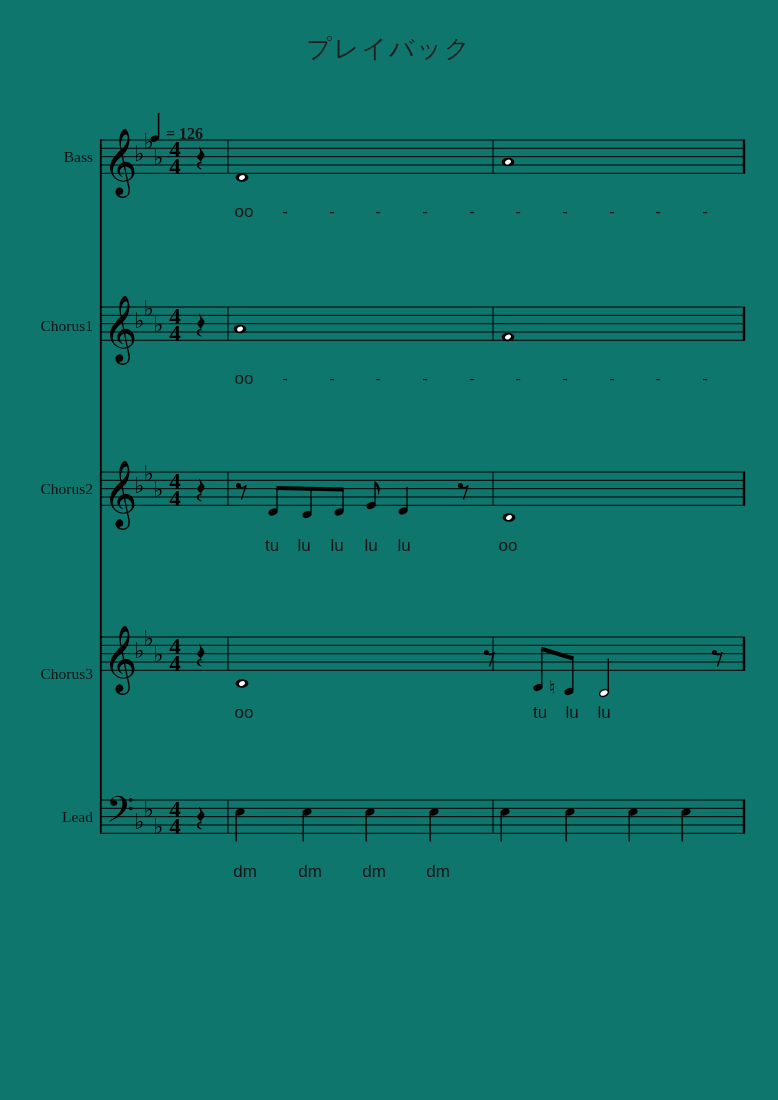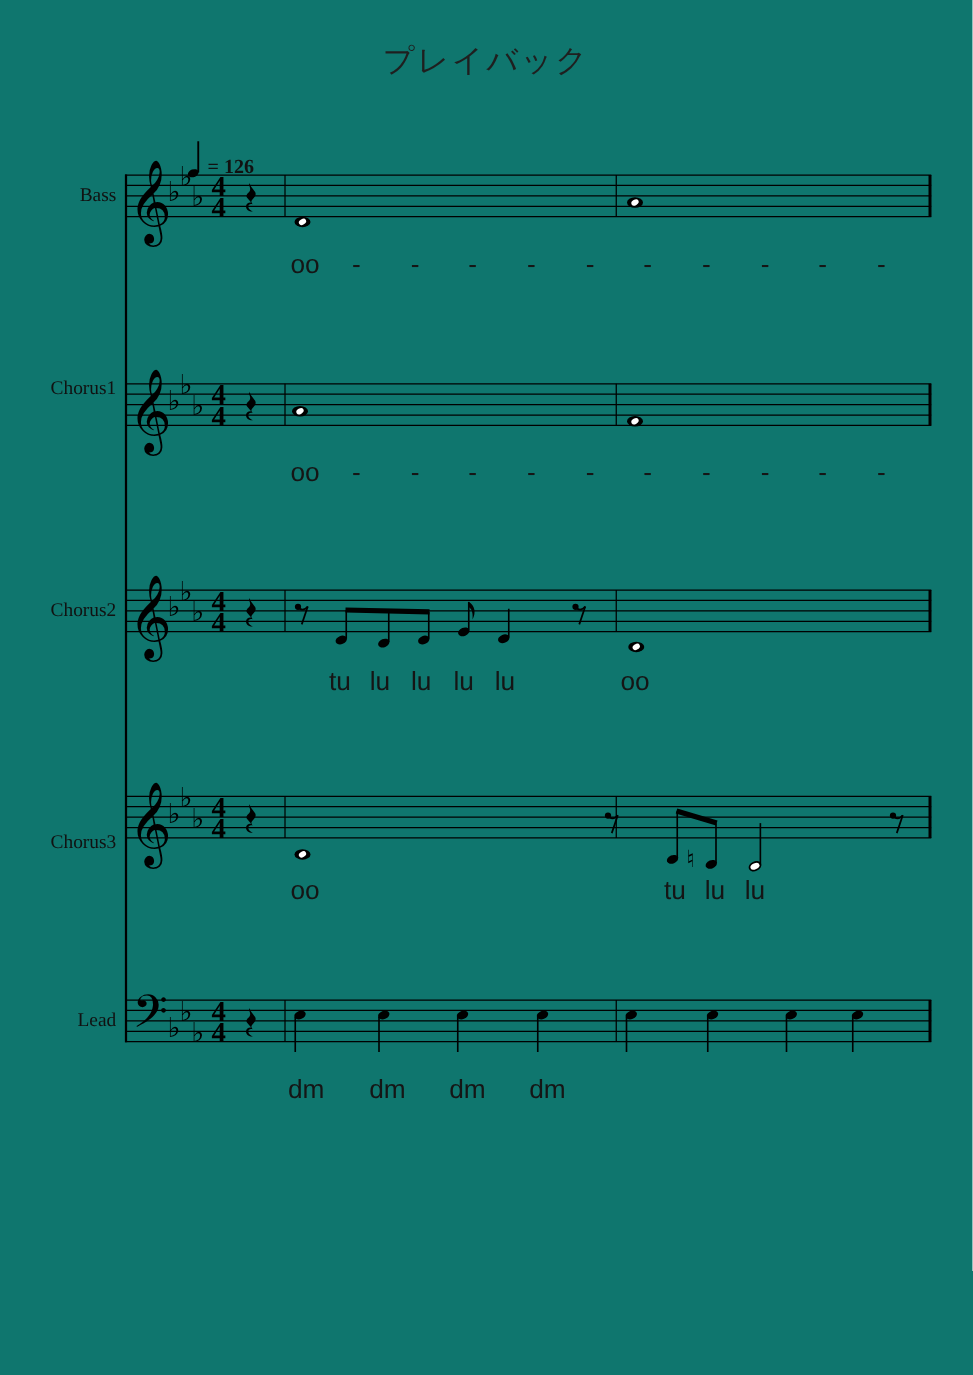--- a/index.html
+++ b/index.html
@@ -6,21 +6,21 @@
   .page{position:relative;width:778px;height:1100px;background:#0f766e;overflow:hidden;
         font-family:"Liberation Sans",sans-serif;color:#1a1a1a;}
   .title{position:absolute;top:32px;left:0;width:778px;text-align:center;margin:0;
          font-family:"DejaVu Sans",sans-serif;font-size:25px;font-weight:500;
          letter-spacing:2px;color:#1f1f1f;}
   .tempo{position:absolute;left:150px;top:110px;display:flex;align-items:flex-end;gap:3px;}
   .tempo-text{font-family:"Liberation Serif",serif;font-weight:bold;font-size:16px;
               line-height:1;padding-bottom:1px;color:#111;}
   .plabel{position:absolute;left:0;width:93px;text-align:right;
           font-family:"Liberation Serif",serif;font-size:15.5px;line-height:18px;color:#111;}
-  .lyr{position:absolute;transform:translateX(-50%);font-size:21px;line-height:19px;
+  .lyr{position:absolute;transform:translateX(-50%);font-size:17px;line-height:19px;
        white-space:nowrap;color:#151515;}
   svg.notation{position:absolute;left:0;top:0;}
   .sl,.bl{stroke:#000;stroke-width:1;fill:none;}
   .ble{stroke:#000;stroke-width:2.4;fill:none;}
   .sysline{stroke:#000;stroke-width:1.8;fill:none;}
   .stems{stroke:#000;stroke-width:1.3;fill:none;}
   .beam{stroke:#000;stroke-width:4.2;fill:none;}
   .ink{fill:#000;}
   .clef{font-family:"DejaVu Sans",sans-serif;fill:#000;}
   .acc{font-family:"DejaVu Sans",sans-serif;font-size:22px;fill:#000;}
@@ -37,21 +37,21 @@
 
   <div class="tempo">
     <svg width="13" height="33">
       <ellipse cx="4.6" cy="28.6" rx="4.4" ry="3.1" transform="rotate(-20 4.6 28.6)" class="ink"></ellipse>
       <line x1="8.6" y1="28" x2="8.6" y2="3" stroke="#000" stroke-width="1.5"></line>
     </svg>
     <span class="tempo-text">= 126</span>
   </div>
 
   <div class="plabel" style="top:148px">Bass</div>
-  <div class="plabel" style="top:302px">Chorus1</div>
+  <div class="plabel" style="top:317px">Chorus1</div>
   <div class="plabel" style="top:480px">Chorus2</div>
   <div class="plabel" style="top:665px">Chorus3</div>
   <div class="plabel" style="top:808px">Lead</div>
 
   <svg class="notation" width="778" height="1100" viewBox="0 0 778 1100">
     <defs>
       <g id="whole">
         <ellipse rx="6.4" ry="4.2" class="ink"></ellipse>
         <ellipse rx="3.1" ry="2.2" transform="rotate(-30)" fill="#fff"></ellipse>
       </g>

